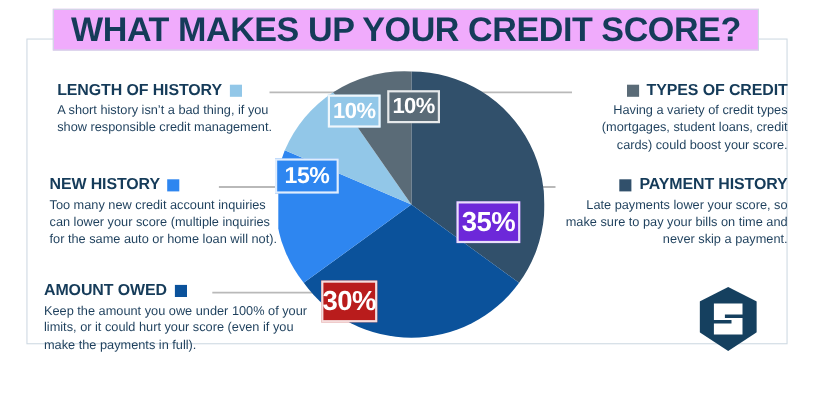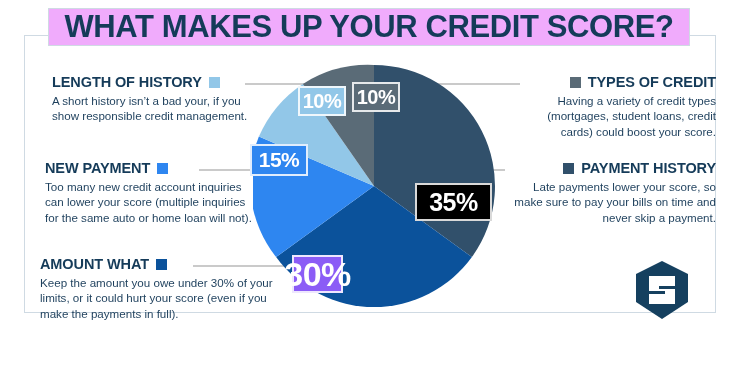--- a/index.html
+++ b/index.html
@@ -101,22 +101,22 @@
     position: absolute;
     z-index: 4;
     border: 2px solid rgba(255,255,255,0.85);
     color: #ffffff;
     font-weight: bold;
     display: flex;
     align-items: center;
     justify-content: center;
     letter-spacing: -0.5px;
   }
-  #pct-35 { left: 415px; top: 183px; width: 77px;  height: 38px; font-size: 25px; background: #000000; }
-  #pct-30 { left: 292px; top: 255px; width: 51px;  height: 38px; font-size: 34px; background: #8b5cf6; }
+  #pct-35 { left: 415px; top: 183px; width: 58px;  height: 38px; font-size: 25px; background: #6d28d9; }
+  #pct-30 { left: 292px; top: 255px; width: 51px;  height: 38px; font-size: 25px; background: #b91c1c; }
   #pct-15 { left: 250px; top: 144px; width: 58px;  height: 32px; font-size: 21px; background: #2e86f0; }
   #pct-10a{ left: 298px; top: 86px;  width: 48px;  height: 30px; font-size: 20px; background: #92c7e8; }
   #pct-10b{ left: 352px; top: 82px;  width: 48px;  height: 30px; font-size: 20px; background: #5a6b77; }
 
   
   #logo {
     position: absolute;
     left: 636px; top: 261px;
     width: 52px; height: 58px;
     z-index: 5;
@@ -167,37 +167,37 @@
 
   <div id="title-box">
     <div id="title-text">WHAT MAKES UP YOUR CREDIT SCORE?</div>
   </div>
 
   <div class="block left" id="blk-length">
     <div class="hdr">
       <span>LENGTH OF HISTORY</span>
       <span class="swatch" style="background:#92c7e8"></span>
     </div>
-    <div class="body">A short history isn’t a bad your, if you show responsible credit management.</div>
+    <div class="body">A short history isn’t a bad thing, if you show responsible credit management.</div>
   </div>
 
   <div class="block left" id="blk-new">
     <div class="hdr">
-      <span>NEW PAYMENT</span>
+      <span>NEW HISTORY</span>
       <span class="swatch" style="background:#2e86f0"></span>
     </div>
     <div class="body">Too many new credit account inquiries can lower your score (multiple inquiries for the same auto or home loan will not).</div>
   </div>
 
   <div class="block left" id="blk-amount">
     <div class="hdr">
-      <span>AMOUNT WHAT</span>
+      <span>AMOUNT OWED</span>
       <span class="swatch" style="background:#0b529b"></span>
     </div>
-    <div class="body">Keep the amount you owe under 30% of your limits, or it could hurt your score (even if you make the payments in full).</div>
+    <div class="body">Keep the amount you owe under 100% of your limits, or it could hurt your score (even if you make the payments in full).</div>
   </div>
 
   <div class="block right" id="blk-payment">
     <div class="hdr">
       <span class="swatch" style="background:#31506b"></span>
       <span>PAYMENT HISTORY</span>
     </div>
     <div class="body">Late payments lower your score, so make sure to pay your bills on time and never skip a payment.</div>
   </div>
 

